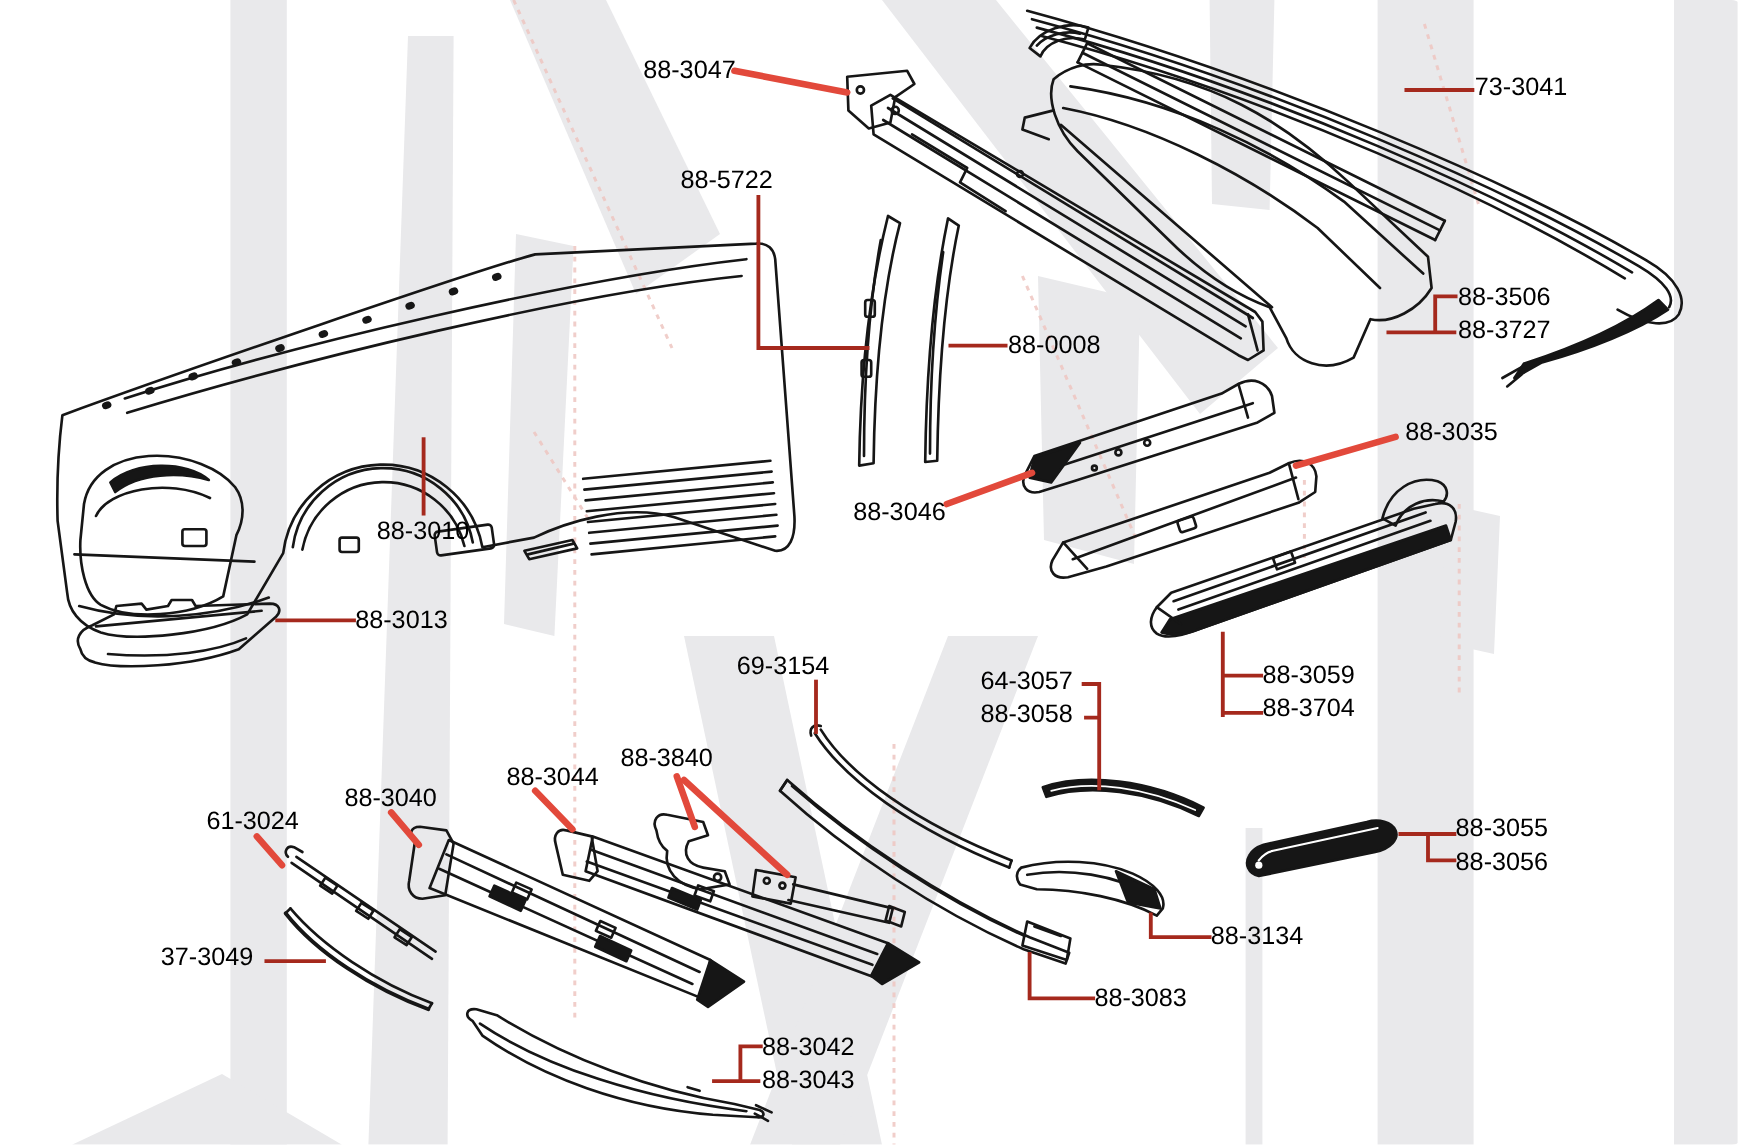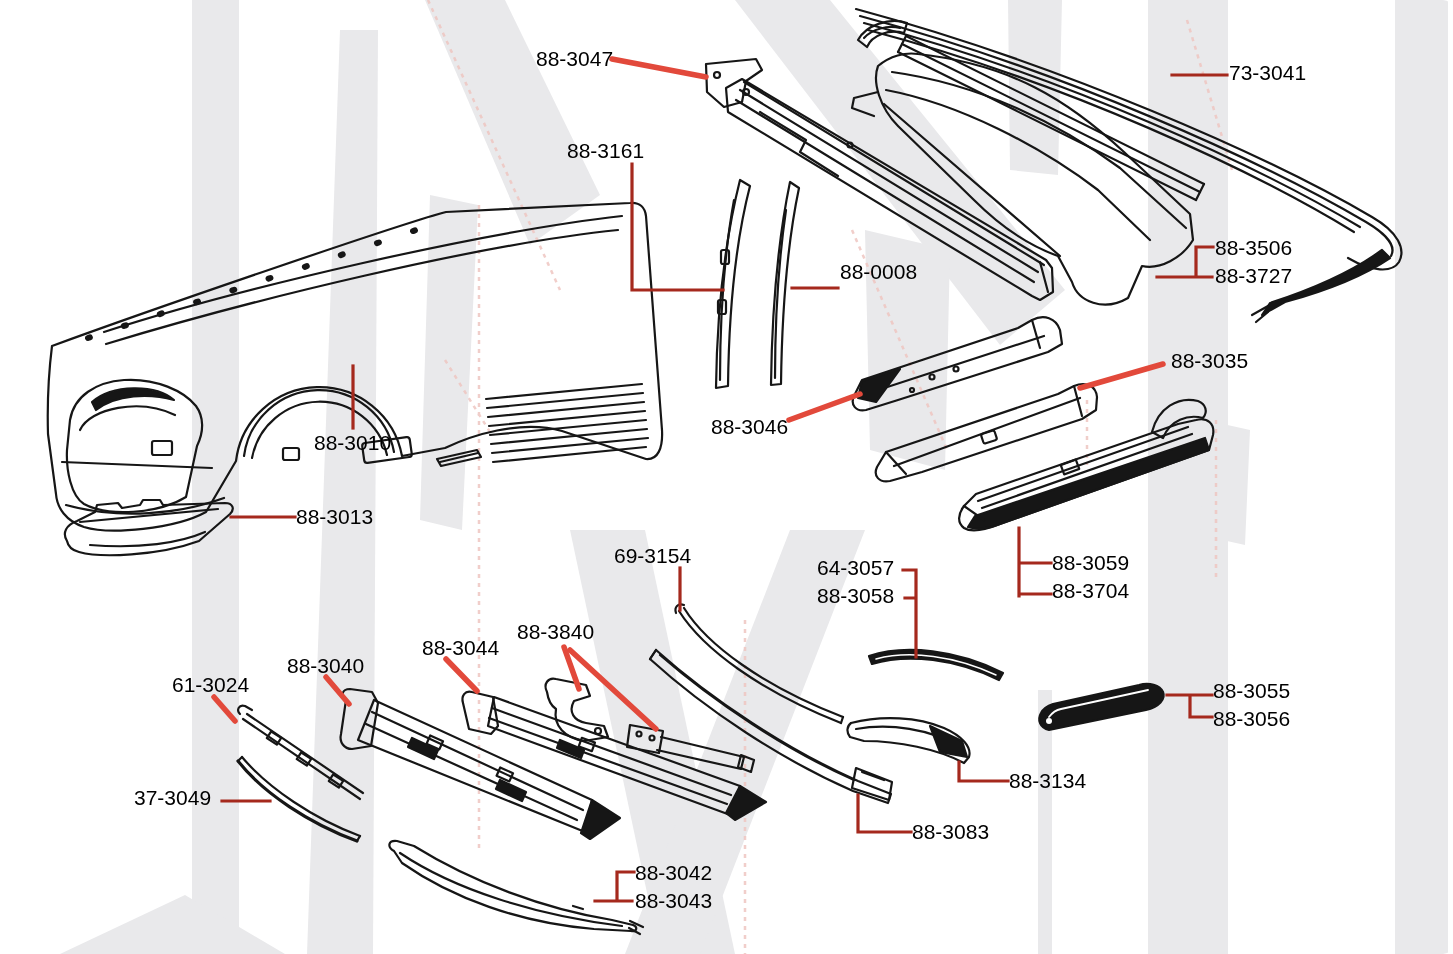--- a/index.html
+++ b/index.html
@@ -277,22 +277,22 @@
       <path d="M1167,695 L1212,695 M1190,695 L1190,717 L1212,717"></path>
       <path d="M959,762 L959,781 L1008,781"></path>
       <path d="M858,795 L858,832 L911,832"></path>
       <path d="M222,801 L270,801"></path>
       <path d="M595,901 L632,901 M617,901 L617,872 L634,872"></path>
     </g>
   </svg>
 
   <div class="lbl" style="left:536px;top:47px">88-3047</div>
   <div class="lbl" style="left:1229px;top:61px">73-3041</div>
-  <div class="lbl" style="left:567px;top:139px">88-3161</div>
-  <div class="lbl" style="left:840px;top:260px">88-0008</div>
+  <div class="lbl" style="left:567px;top:139px">88-5722</div>
+  <div class="lbl" style="left:840px;top:276px">88-0008</div>
   <div class="lbl" style="left:1215px;top:236px">88-3506</div>
   <div class="lbl" style="left:1215px;top:264px">88-3727</div>
   <div class="lbl" style="left:1171px;top:349px">88-3035</div>
   <div class="lbl" style="left:711px;top:415px">88-3046</div>
   <div class="lbl" style="left:314px;top:431px">88-3010</div>
   <div class="lbl" style="left:296px;top:505px">88-3013</div>
   <div class="lbl" style="left:614px;top:544px">69-3154</div>
   <div class="lbl" style="left:817px;top:556px">64-3057</div>
   <div class="lbl" style="left:817px;top:584px">88-3058</div>
   <div class="lbl" style="left:1052px;top:551px">88-3059</div>

